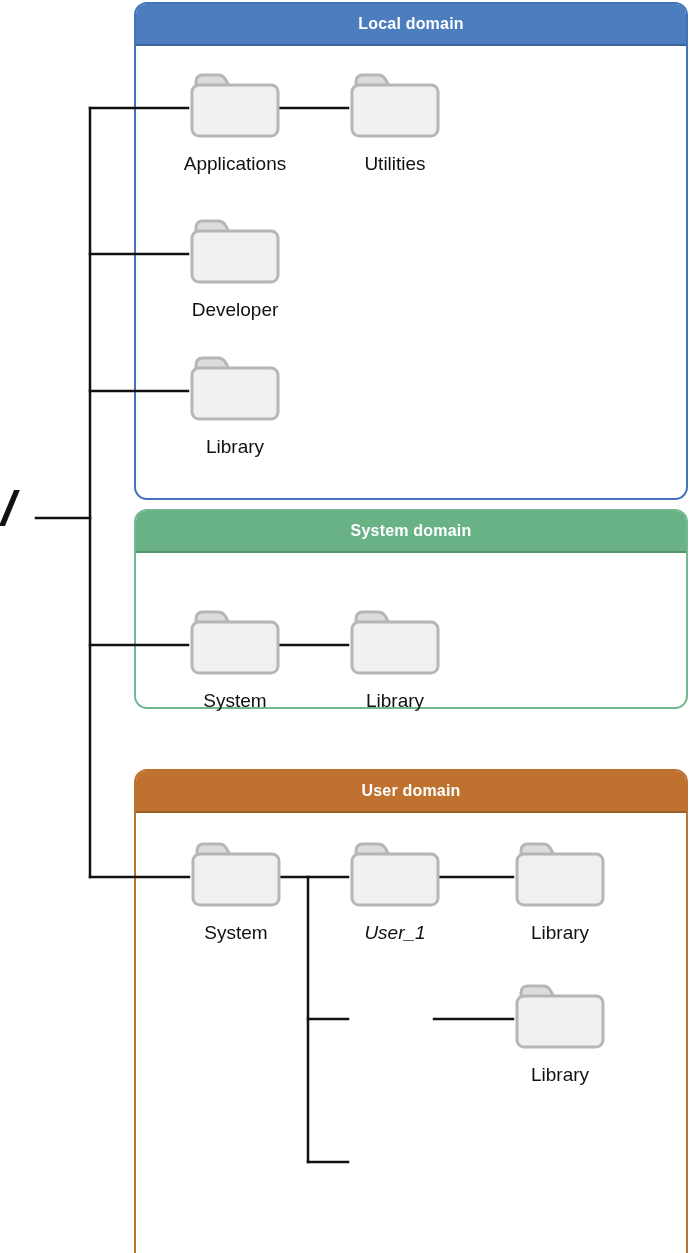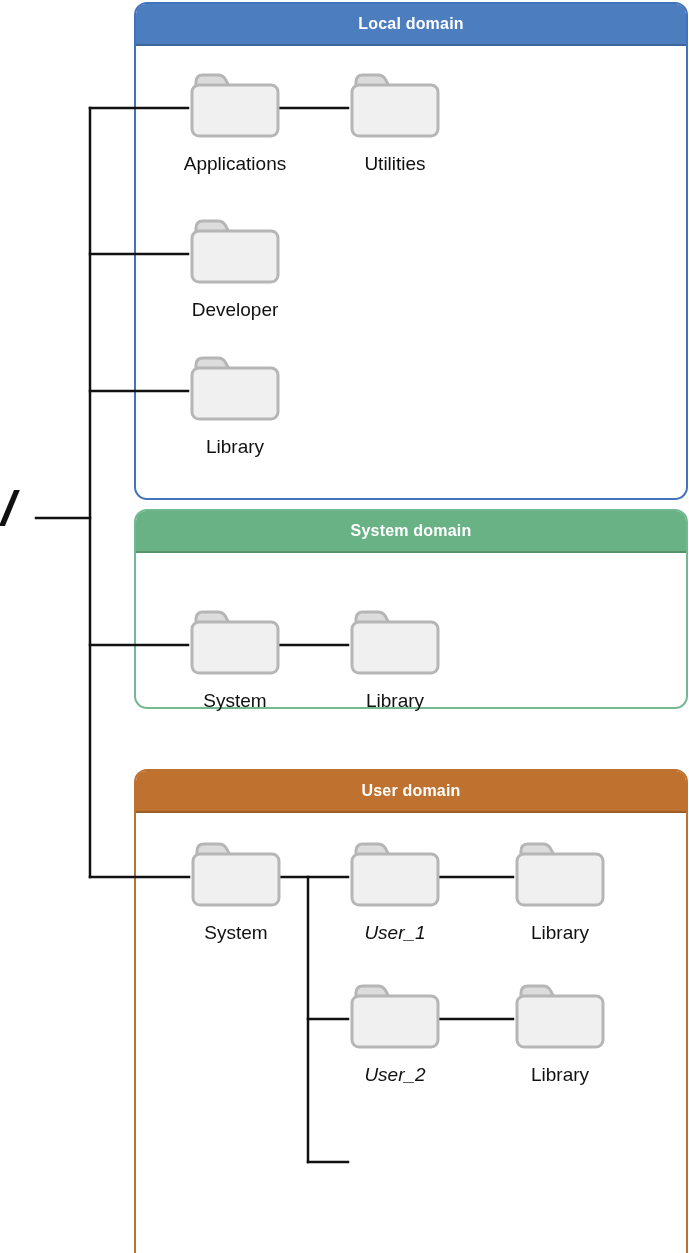--- a/index.html
+++ b/index.html
@@ -158,27 +158,20 @@
   </div>
 
   <div class="folder" style="left:513px;top:839px;">
     <svg class="folder-icon" viewBox="0 0 94 70" width="94" height="70">
       <path class="tab" d="M8 30 V12 Q8 5 15 5 H30 Q35 5 37.5 9.5 L42 18 V30 Z"></path>
       <rect class="body" x="4" y="15" width="86" height="51" rx="7"></rect>
     </svg>
     <div class="folder-label">Library</div>
   </div>
 
-  <div class="folder" style="left:348px;top:981px;">
-    <svg class="folder-icon" viewBox="0 0 94 70" width="94" height="70">
-      <path class="tab" d="M8 30 V12 Q8 5 15 5 H30 Q35 5 37.5 9.5 L42 18 V30 Z"></path>
-      <rect class="body" x="4" y="15" width="86" height="51" rx="7"></rect>
-    </svg>
-    <div class="folder-label italic">User_2</div>
-  </div>
 
   <div class="folder" style="left:513px;top:981px;">
     <svg class="folder-icon" viewBox="0 0 94 70" width="94" height="70">
       <path class="tab" d="M8 30 V12 Q8 5 15 5 H30 Q35 5 37.5 9.5 L42 18 V30 Z"></path>
       <rect class="body" x="4" y="15" width="86" height="51" rx="7"></rect>
     </svg>
     <div class="folder-label">Library</div>
   </div>
 
 

